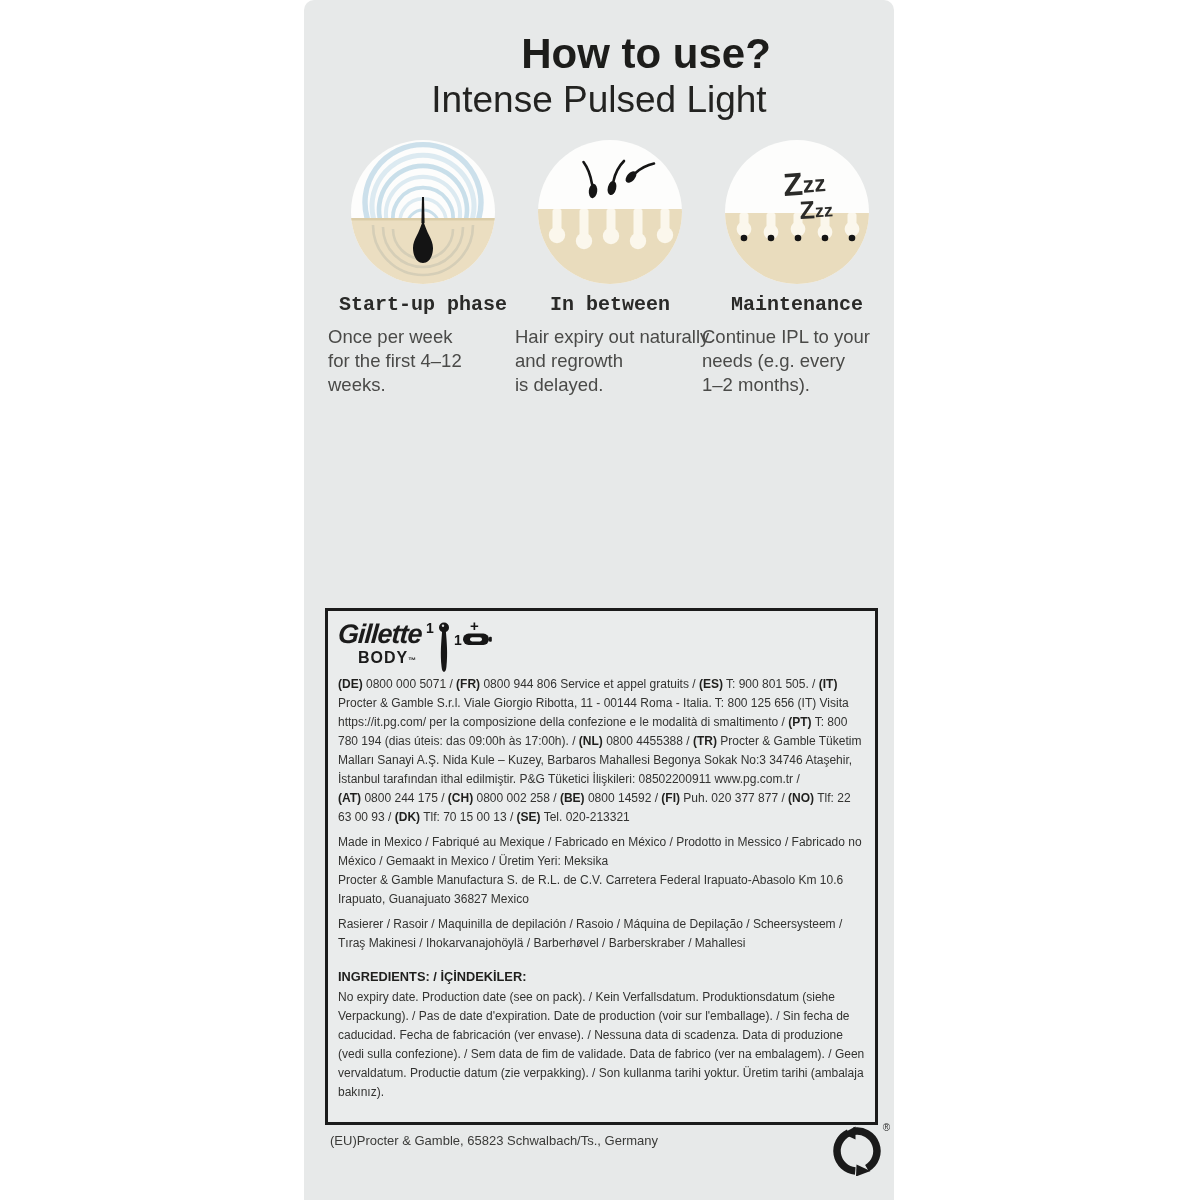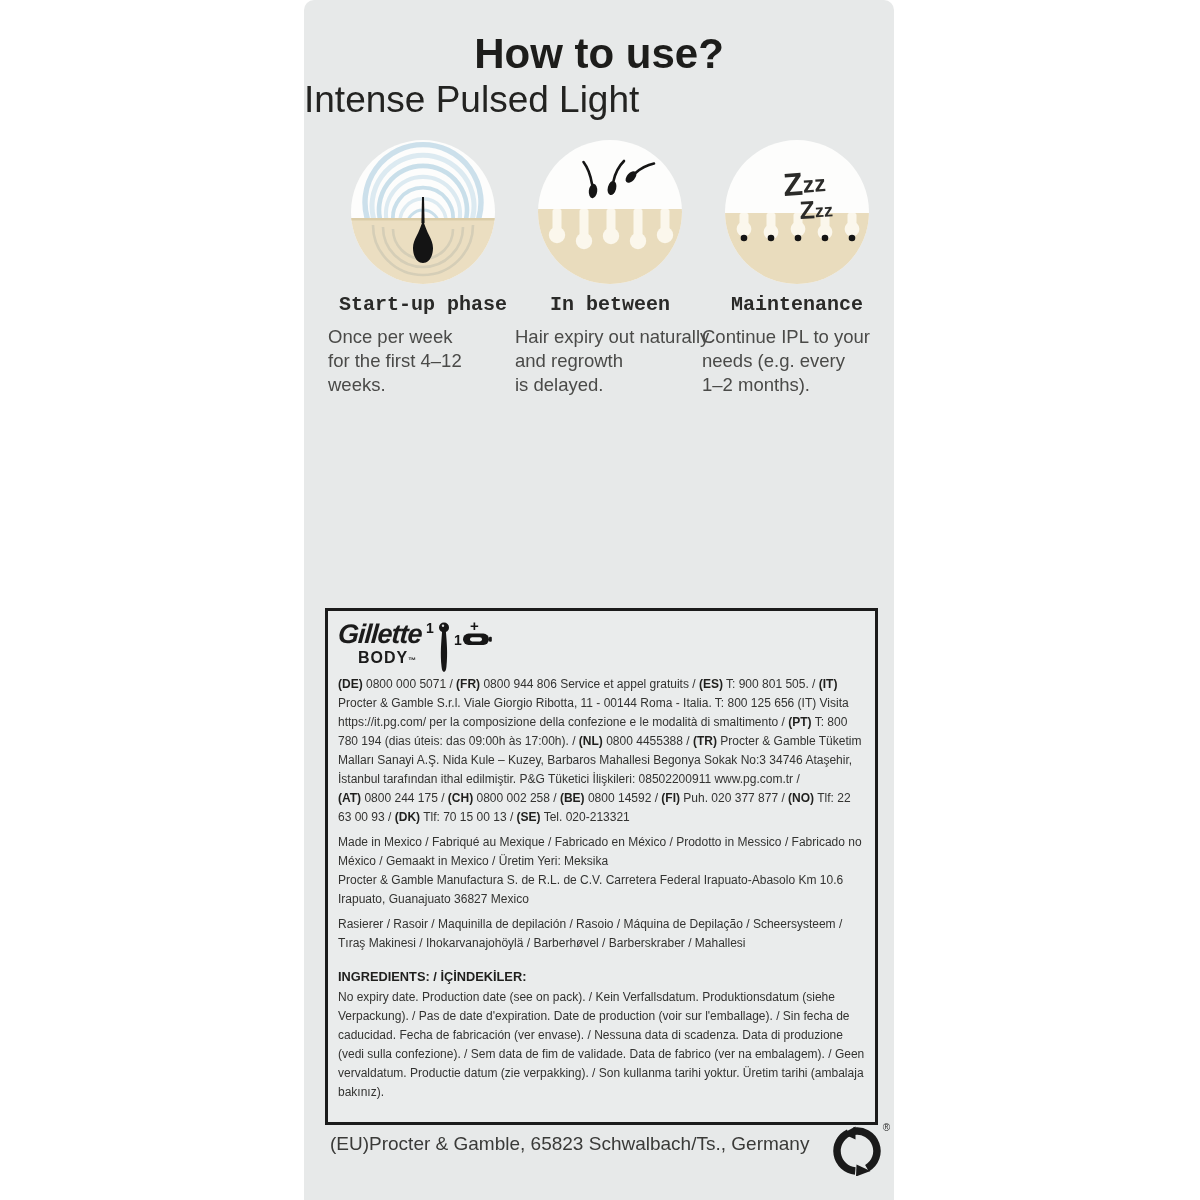--- a/index.html
+++ b/index.html
@@ -8,24 +8,24 @@
     font-family:"Liberation Sans", sans-serif;
     -webkit-font-smoothing:antialiased;
     position:relative;overflow:hidden;color:#2c2c2c;
   }
   .strip{
     position:absolute;left:304px;top:0;width:590px;height:1200px;
     background:#e7e9e9;border-radius:10px 10px 0 0;
   }
   .title1{
     position:absolute;top:30px;left:0;width:100%;text-align:center;
-    font-size:42px;font-weight:bold;color:#1d1d1b;letter-spacing:0px;
+    font-size:42px;font-weight:bold;color:#1d1d1b;letter-spacing:0px;padding-left:47px;
   }
   .title2{
-    position:absolute;top:79px;left:0;width:100%;text-align:left;
+    position:absolute;top:79px;left:0;width:100%;text-align:center;
     font-size:37px;font-weight:normal;color:#232321;
   }
   .phase-col{position:absolute;top:139px;width:190px;}
   .phase-col .circle{width:146px;height:146px;margin:0 auto;}
   .phase-name{
     margin-top:8px;text-align:center;font-size:20px;font-weight:bold;color:#2a2a28;font-family:Liberation Mono, monospace;
   }
   .phase-desc{
     margin-top:9px;text-align:left;font-size:18.5px;line-height:24px;
     color:#4a4a48;white-space:pre;
@@ -44,21 +44,21 @@
   .bodymark .tm{font-size:8px;vertical-align:baseline;}
   .pack-icon{position:absolute;left:88px;top:0;width:80px;height:56px;}
   .pack-icon .num{position:absolute;font-size:14px;font-weight:bold;color:#161616;line-height:1;}
   .pack-icon .plus{position:absolute;left:44px;top:-3px;font-size:15px;font-weight:bold;color:#161616;line-height:1;}
   .razor-svg{position:absolute;left:11px;top:1px;}
   .battery-svg{position:absolute;left:37px;top:11px;}
   .box-text{font-size:12px;line-height:19px;color:#333331;margin:0 0 6px 0;white-space:pre-wrap;}
   .box-text .b{font-weight:bold;color:#1f1f1d;}
   .box-heading{font-size:12.8px;line-height:16.1px;font-weight:bold;color:#1f1f1d;margin:16px 0 3px 0;}
   .footer-address{
-    position:absolute;left:26px;top:1133px;font-size:19px;color:#3a3a38;
+    position:absolute;left:26px;top:1133px;font-size:13px;color:#3a3a38;
   }
   .green-dot{position:absolute;left:528px;top:1126px;width:60px;height:52px;}
   .green-dot .reg{position:absolute;right:2px;top:-4px;font-size:10px;color:#2c2c2c;}
 </style>
 </head>
 <body>
 
 <div class="strip">
 
   <div class="title1">How to use?</div>

